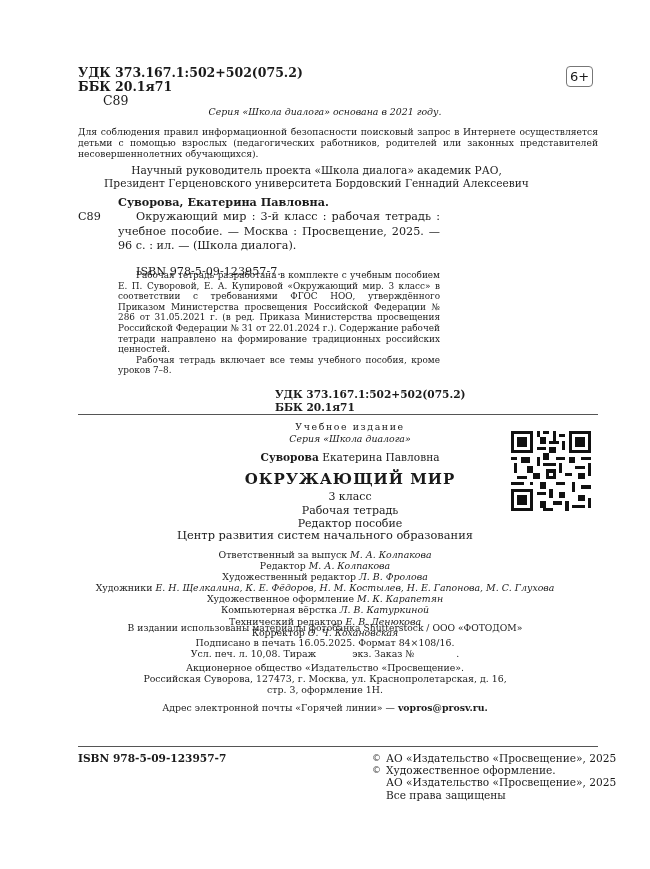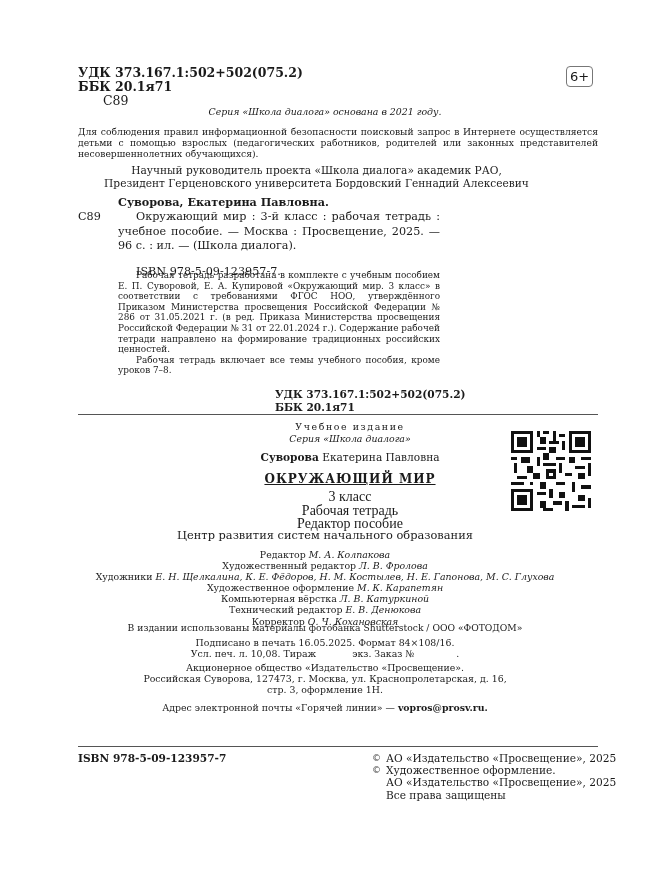--- a/index.html
+++ b/index.html
@@ -40,22 +40,22 @@
 
   .rule { left: 78px; width: 520px; height: 1px; background: #555; }
   .rule-mid { top: 414px; }
   .rule-bottom { top: 746px; }
 
   
   .imprint-head { left: 230px; width: 240px; top: 421px; text-align: center; }
   .ed-type { font-size: 9.4px; letter-spacing: 1.6px; line-height: 12px; }
   .ed-series { font-size: 9.4px; font-style: italic; line-height: 12px; }
   .ed-author { font-size: 10.6px; line-height: 14px; margin-top: 5px; }
-  .ed-title { font-size: 12px; font-weight: bold; letter-spacing: 1px; margin-top: 8px; line-height: 14px; text-decoration: underline; }
-  .ed-sub { font-size: 14px; line-height: 13.5px; margin-top: 4px; font-family: Liberation Serif, serif; }
+  .ed-title { font-size: 15px; font-weight: bold; letter-spacing: 1px; margin-top: 8px; line-height: 14px; }
+  .ed-sub { font-size: 11px; line-height: 13.5px; margin-top: 4px; }
 
   .qr { left: 511px; top: 431px; width: 80px; height: 80px; }
 
   .center-name { left: 0; width: 650px; top: 528px; font-size: 11.4px; text-align: center; }
 
   .credits { left: 0; width: 650px; top: 549px; font-size: 9.4px; line-height: 11.1px; text-align: center; }
   .credits .n { font-style: italic; }
 
   .photobank { left: 0; width: 650px; top: 622px; font-size: 9.2px; text-align: center; }
   .print { left: 0; width: 650px; top: 637px; font-size: 9.4px; line-height: 11.2px; text-align: center; }
@@ -174,20 +174,21 @@
     <rect x="17" y="22" width="1" height="3"></rect>
       <rect x="19" y="23" width="4" height="1"></rect>
       <rect x="24" y="21" width="1" height="3"></rect>
       <rect x="10" y="24" width="3" height="1"></rect>
   </g>
 </svg>
 
 <div class="abs center-name">Центр развития систем начального образования</div>
 
 <div class="abs credits">
+  <div><span>Ответственный за выпуск</span> <span class="n">М. А. Колпакова</span></div>
   <div><span>Редактор</span> <span class="n">М. А. Колпакова</span></div>
   <div><span>Художественный редактор</span> <span class="n">Л. В. Фролова</span></div>
   <div><span>Художники</span> <span class="n">Е. Н. Щелкалина, К. Е. Фёдоров, Н. М. Костылев, Н. Е. Гапонова, М. С. Глухова</span></div>
   <div><span>Художественное оформление</span> <span class="n">М. К. Карапетян</span></div>
   <div><span>Компьютерная вёрстка</span> <span class="n">Л. В. Катуркиной</span></div>
   <div><span>Технический редактор</span> <span class="n">Е. В. Денюкова</span></div>
   <div><span>Корректор</span> <span class="n">О. Ч. Кохановская</span></div>
 </div>
 
 <div class="abs photobank">В издании использованы материалы фотобанка Shutterstock / ООО «ФОТОДОМ»</div>

